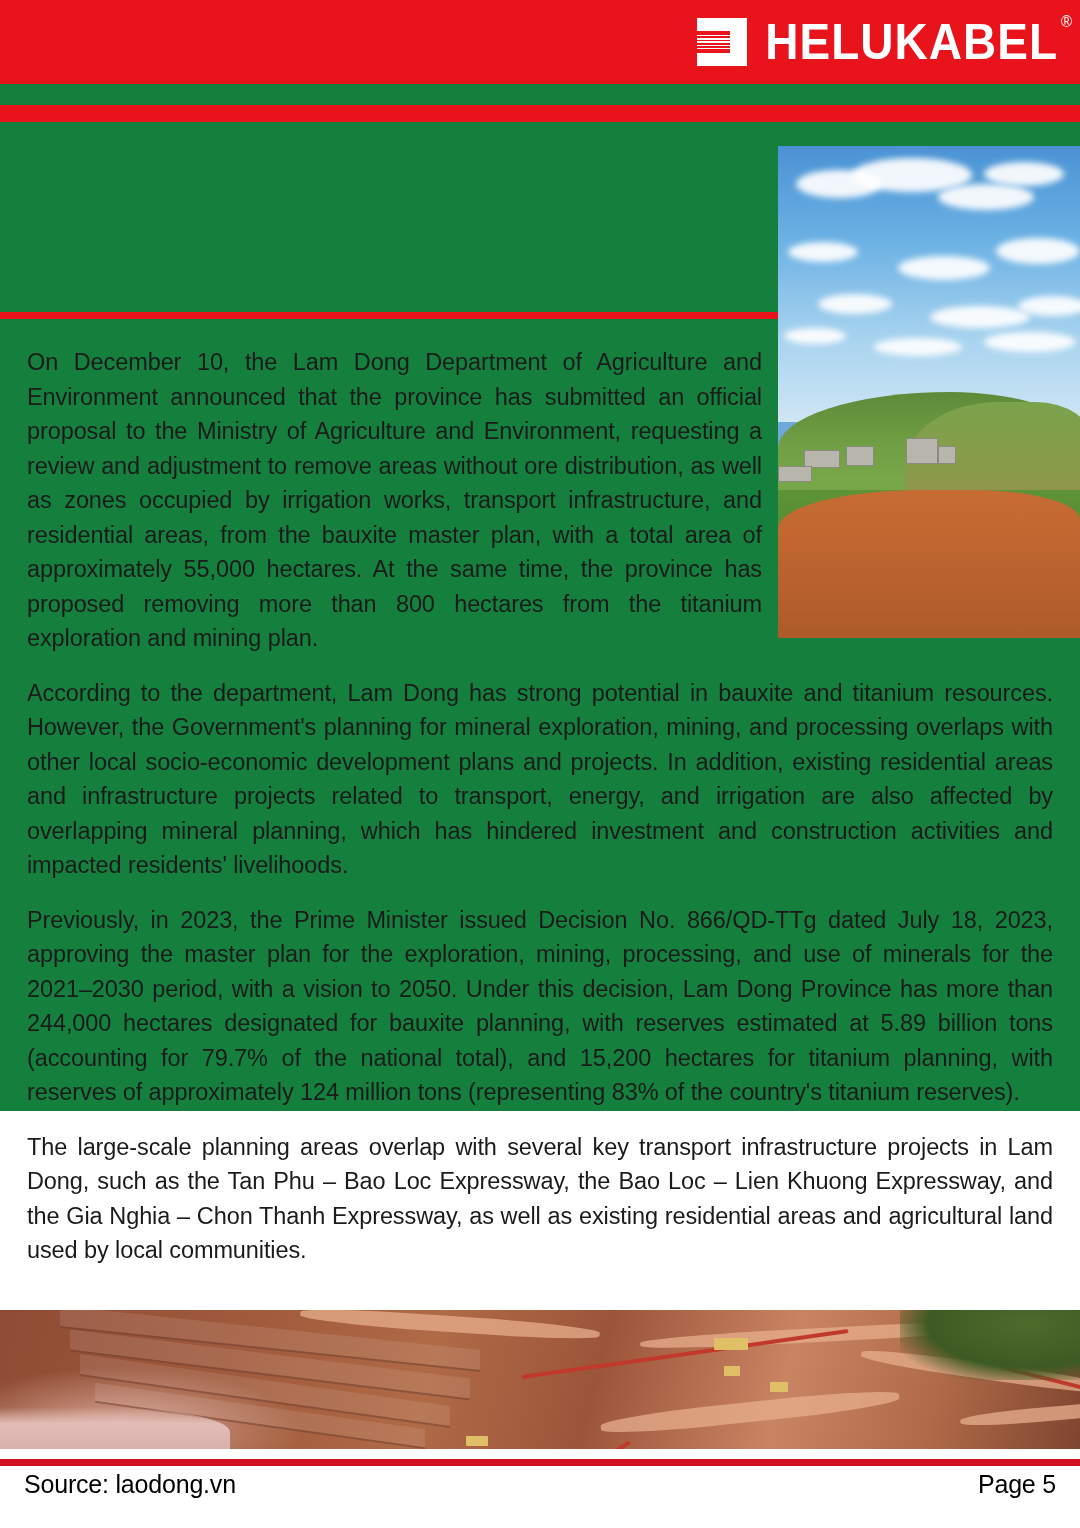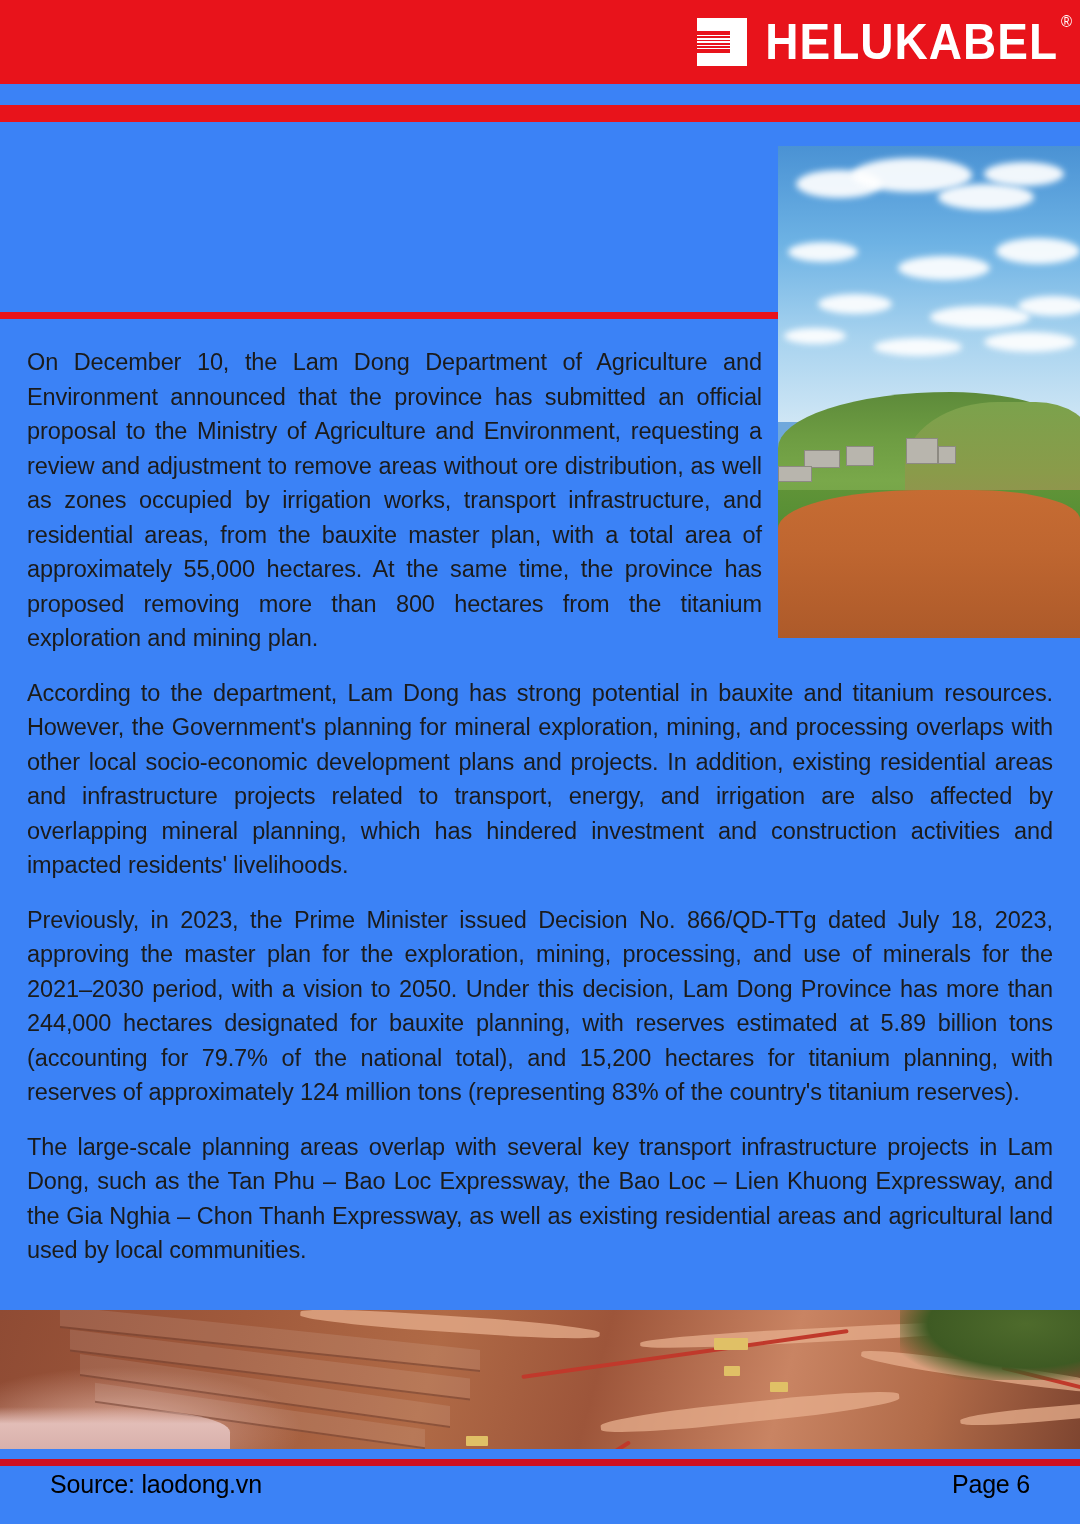--- a/index.html
+++ b/index.html
@@ -8,22 +8,22 @@
     width: 1080px;
     height: 1528px;
     background: #ffffff;
     font-family: "Liberation Sans", sans-serif;
     overflow: hidden;
   }
 
   .page {
     position: relative;
     width: 1080px;
-    height: 1524px;
-    background: #3b82f6;
+    height: 1111px;
+    background: #15803d;
   }
 
   
   .header-band {
     position: absolute;
     left: 0; top: 0;
     width: 1080px; height: 84px;
     background: #e8131b;
   }
   .header-band-2 {
@@ -229,21 +229,21 @@
   .footer-rule {
     position: absolute;
     left: 0; top: 1459px;
     width: 1080px; height: 7px;
     background: #d01020;
   }
   .footer {
     position: absolute;
     left: 0; top: 1470px;
     width: 1080px;
-    padding: 0 50px;
+    padding: 0 24px;
     display: flex;
     justify-content: space-between;
     align-items: center;
   }
   .footer span {
     font-family: "Liberation Sans", sans-serif;
     font-size: 25px;
     color: #000000;
     letter-spacing: -0.2px;
   }
@@ -322,16 +322,16 @@
     <div class="bp-truck" style="left:724px; top:56px;  width:16px; height:10px;"></div>
     <div class="bp-truck" style="left:770px; top:72px;  width:18px; height:10px;"></div>
     <div class="bp-truck" style="left:466px; top:126px; width:22px; height:10px;"></div>
     <div class="bp-veg"></div>
     <div class="bp-water"></div>
   </div>
 
   <div class="footer-rule"></div>
   <div class="footer">
     <span>Source: laodong.vn</span>
-    <span>Page 6</span>
+    <span>Page 5</span>
   </div>
 
 </div>
 
 </body></html>

